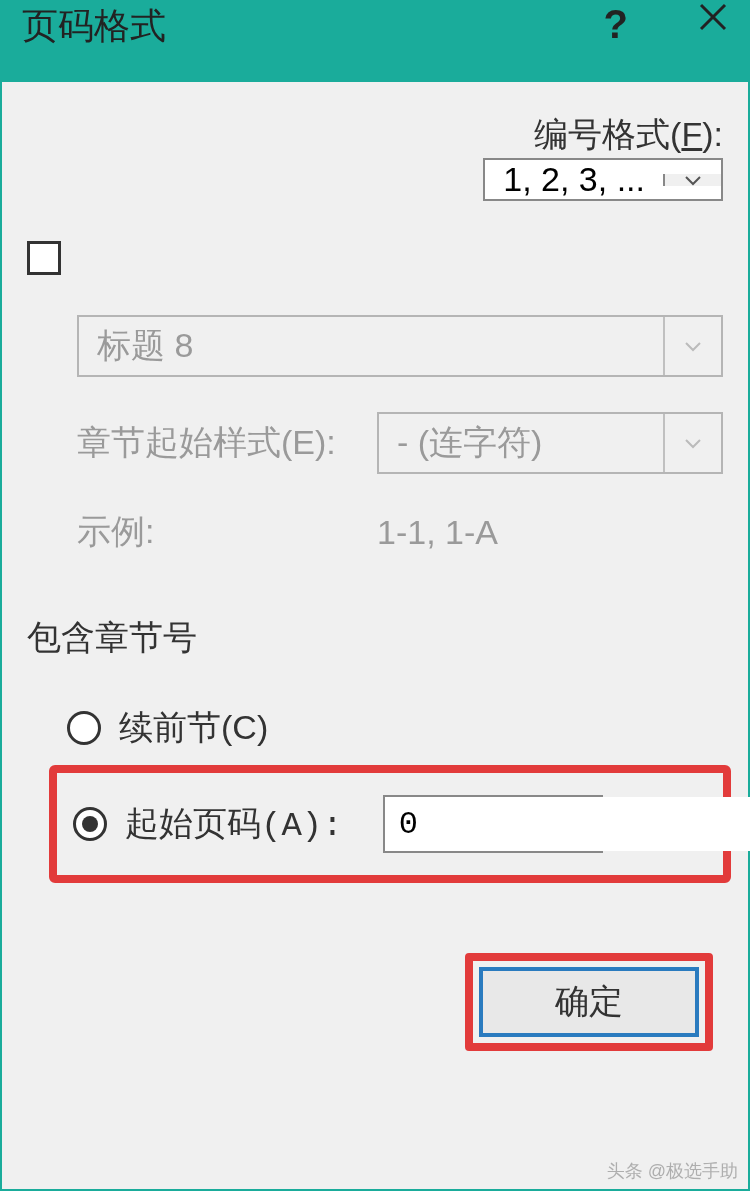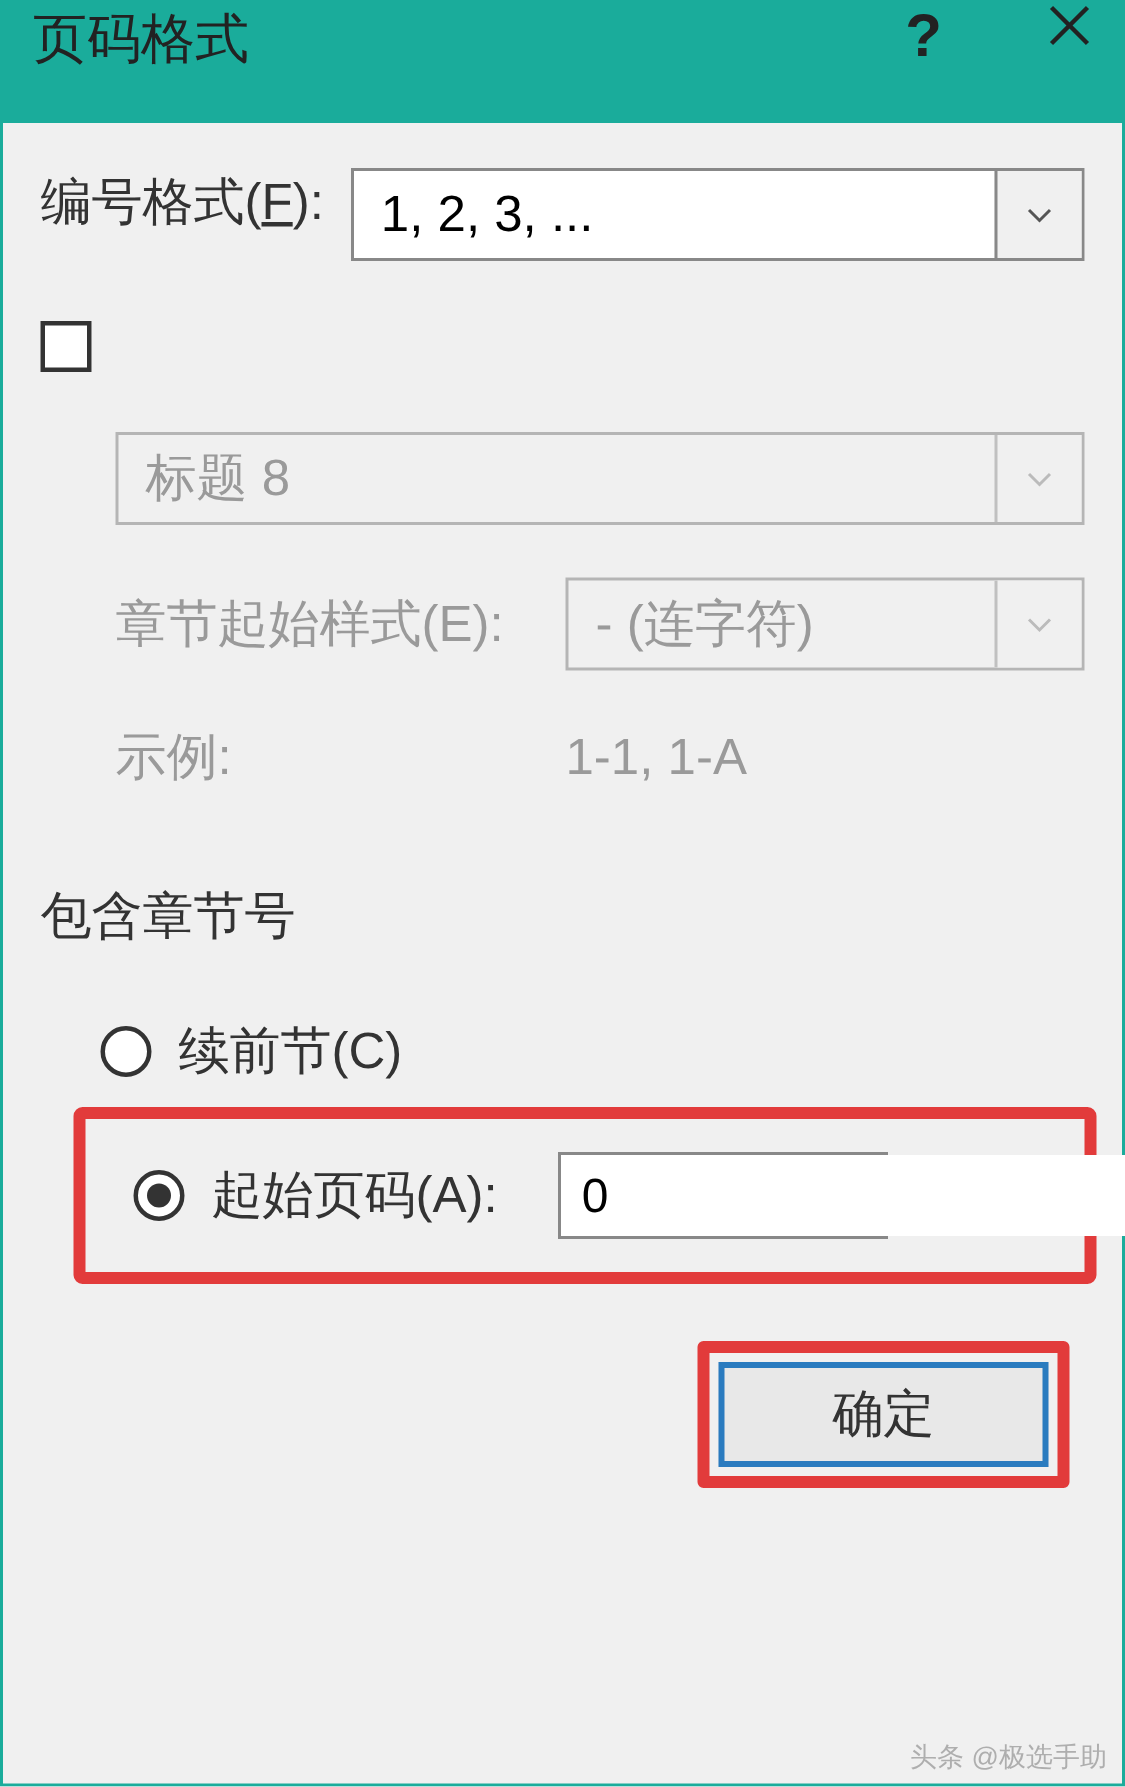--- a/index.html
+++ b/index.html
@@ -40,22 +40,23 @@
       font-size: 34px;
       font-weight: 400;
       cursor: pointer;
     }
     .titlebar-close svg { display: block; }
     .content {
       padding: 30px 25px 20px 25px;
     }
     .row {
       display: flex;
-      align-items: flex-start;
+      align-items: flex-end;
       margin-bottom: 23px;
+      flex-direction: column;
     }
     .label {
       font-size: 34px;
       color: #333;
       white-space: nowrap;
     }
     .label .hotkey { text-decoration: underline; }
     .combo {
       display: flex;
       align-items: center;
@@ -132,23 +133,24 @@
     .radio-row {
       display: flex;
       align-items: center;
       font-size: 34px;
       color: #333;
       padding: 14px 10px;
     }
     .highlight-box {
       border: 8px solid #e23b3b;
       border-radius: 6px;
-      padding: 8px 22px;
+      padding: 8px 6px;
       margin-left: -8px;
       margin-right: -8px;
+      font-family: Liberation Mono, monospace;
     }
     .radio {
       width: 34px;
       height: 34px;
       border: 3px solid #333;
       border-radius: 50%;
       margin-right: 18px;
       display: flex;
       align-items: center;
       justify-content: center;
@@ -174,21 +176,21 @@
       outline: none;
       font-size: 32px;
       padding: 0 14px;
       flex: 1;
       font-family: inherit;
     }
     .button-row {
       display: flex;
       justify-content: flex-end;
       gap: 50px;
-      margin-top: 38px;
+      margin-top: 70px;
       padding-right: 10px;
     }
     .btn {
       min-width: 220px;
       height: 70px;
       border: 2px solid #888;
       background: #e8e8e8;
       font-size: 34px;
       color: #333;
       display: flex;

